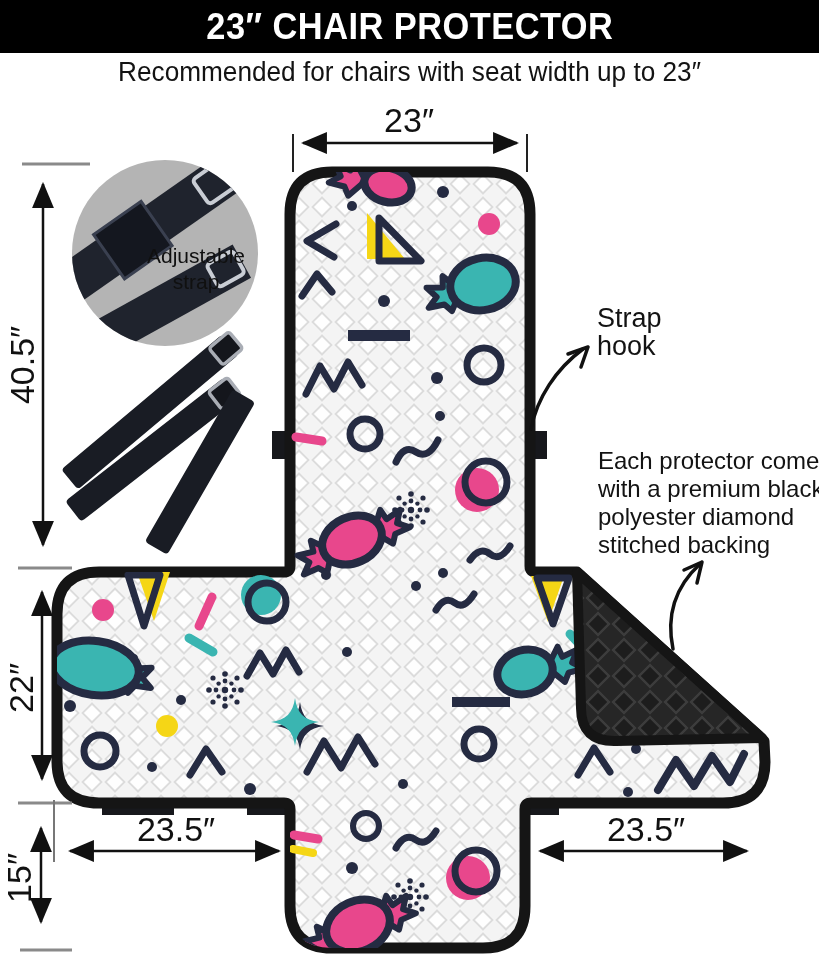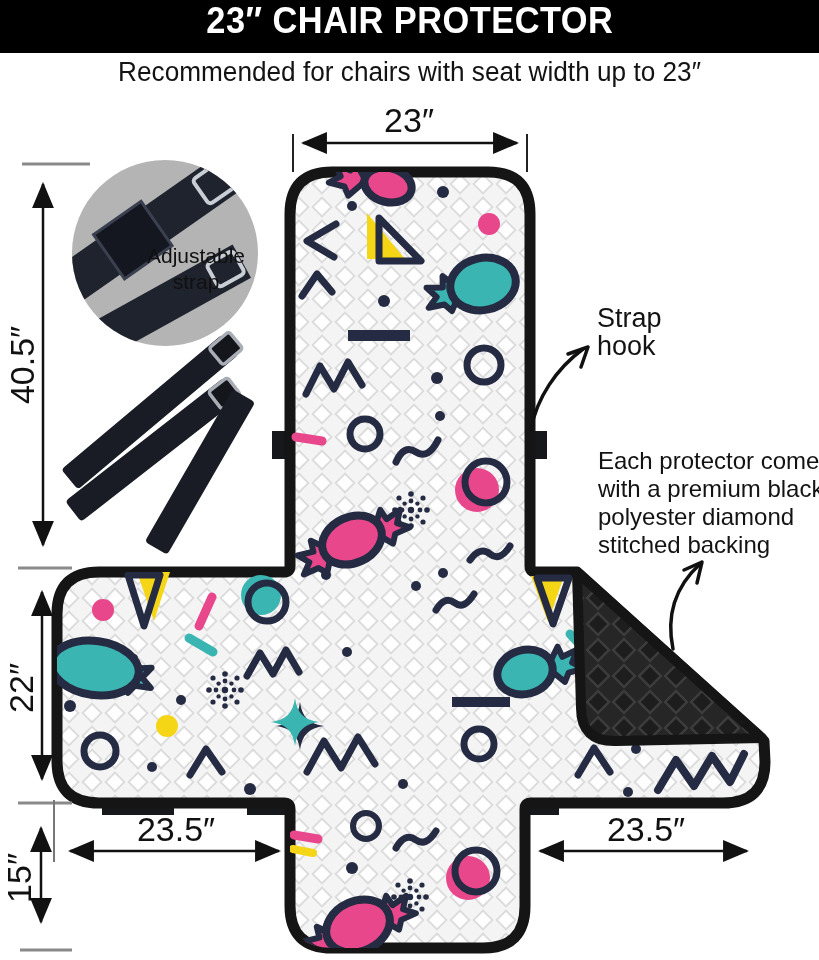--- a/index.html
+++ b/index.html
@@ -1,19 +1,19 @@
 <!DOCTYPE html>
 <html><head>
 <meta charset="utf-8">
 <style>
   html,body{margin:0;padding:0;background:#fff;}
   .page{position:relative;width:819px;height:960px;background:#ffffff;overflow:hidden;
         font-family:"Liberation Sans","DejaVu Sans",sans-serif;}
   .hdr{position:absolute;top:0;left:0;width:819px;height:53px;background:#000;
-       display:flex;justify-content:center;z-index:5;}
+       display:flex;align-items:center;justify-content:center;z-index:5;}
   .hdr h1{margin:0;color:#fff;font-size:37px;font-weight:700;letter-spacing:.5px;
           transform:scaleX(.93);white-space:nowrap;}
   .sub{position:absolute;top:57px;left:0;width:819px;text-align:center;z-index:5;
        font-size:27px;color:#131313;transform:scaleX(.97);}
   svg.diagram{position:absolute;top:0;left:0;z-index:1;}
   
   .nv{fill:#252b42;}
   .pk{fill:#e8478c;}
   .tl{fill:#3ab5b1;}
   .yl{fill:#f5d616;}

